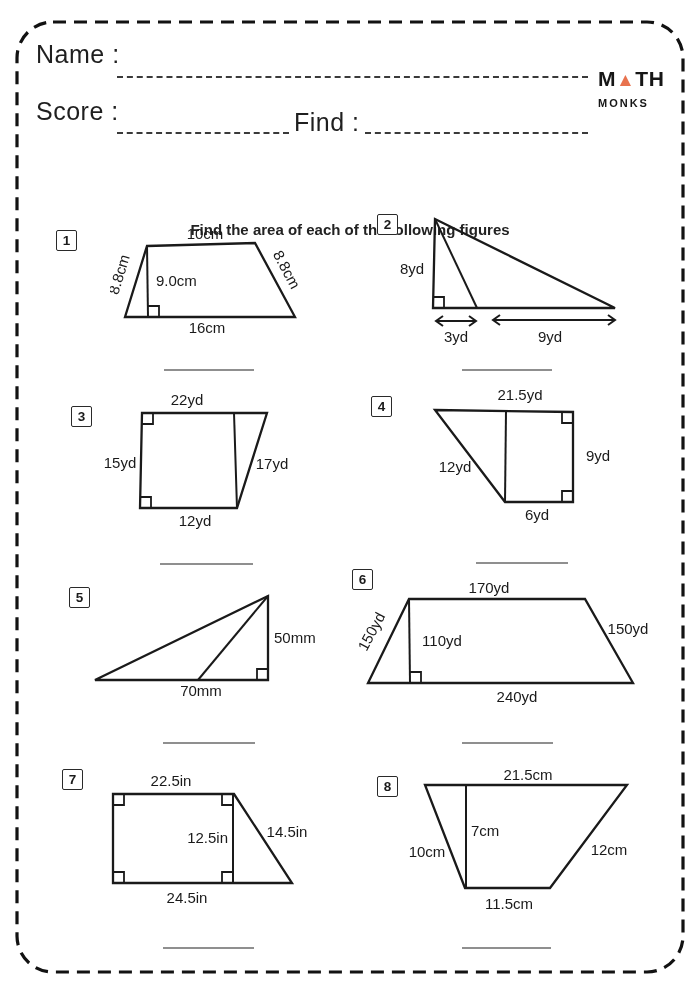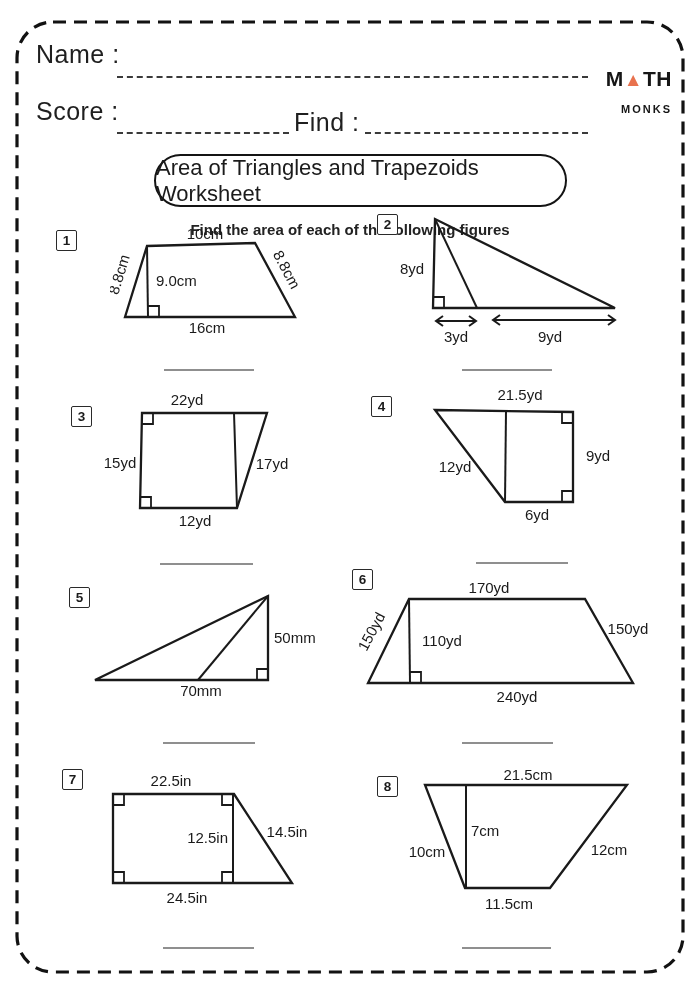--- a/index.html
+++ b/index.html
@@ -6,24 +6,24 @@
   html,body { background:#fff; }
   body { font-family:"Liberation Sans", sans-serif; color:#1c1c1c; }
   .page { position:relative; width:700px; height:991px; background:#ffffff; overflow:hidden; }
 
   .abs { position:absolute; }
 
   
   .hdr-label { font-size:25px; font-weight:500; color:#1f1f1f; letter-spacing:0.5px; }
   .dashline { border-bottom:2px dashed #3a3a3a; height:0; }
 
-  .logo { text-align:right; line-height:1; }
+  .logo { line-height:1; }
   .logo-top { font-size:21px; font-weight:800; color:#161616; letter-spacing:0.5px; }
   .logo-tri { color:#e8724e; font-size:19px; }
-  .logo-bottom { font-size:11px; font-weight:700; color:#161616; letter-spacing:2px; margin-top:15px; }
+  .logo-bottom { font-size:11px; font-weight:700; color:#161616; letter-spacing:2px; margin-top:9px; }
 
   .title-oval { border:2.5px solid #141414; border-radius:28px; display:flex; align-items:center; justify-content:center; font-size:22px; font-weight:500; color:#1b1b1b; }
   .subtitle { text-align:center; font-size:15px; font-weight:700; color:#222; }
 
   
   .badge { width:21px; height:21px; border:1.6px solid #2a2a2a; border-radius:2px; display:flex; align-items:center; justify-content:center; font-size:13.5px; font-weight:700; color:#1b1b1b; background:#fff; }
 
   
   .ansline { border-top:2px solid #8f8f8f; height:0; }
 
@@ -48,21 +48,20 @@
   <div class="abs dashline" style="left:117px;top:132px;width:172px"></div>
 
   <div class="abs hdr-label" style="left:294px;top:108px">Find :</div>
   <div class="abs dashline" style="left:365px;top:132px;width:223px"></div>
 
   <div class="abs logo" style="left:598px;top:68px;width:74px">
     <div class="logo-top"><span>M</span><span class="logo-tri">▲</span><span>TH</span></div>
     <div class="logo-bottom">MONKS</div>
   </div>
 
-  <div class="abs title-oval" style="left:154px;top:154px;width:413px;height:53px">Area of Triangles and Trapezoids Worksheet</div>
   <div class="abs subtitle" style="left:95px;top:221px;width:510px">Find the area of each of the following figures</div>
 
   <div class="abs badge" style="left:56px;top:230px">1</div>
   <div class="abs badge" style="left:377px;top:214px">2</div>
   <div class="abs badge" style="left:71px;top:406px">3</div>
   <div class="abs badge" style="left:371px;top:396px">4</div>
   <div class="abs badge" style="left:69px;top:587px">5</div>
   <div class="abs badge" style="left:352px;top:569px">6</div>
   <div class="abs badge" style="left:62px;top:769px">7</div>
   <div class="abs badge" style="left:377px;top:776px">8</div>

